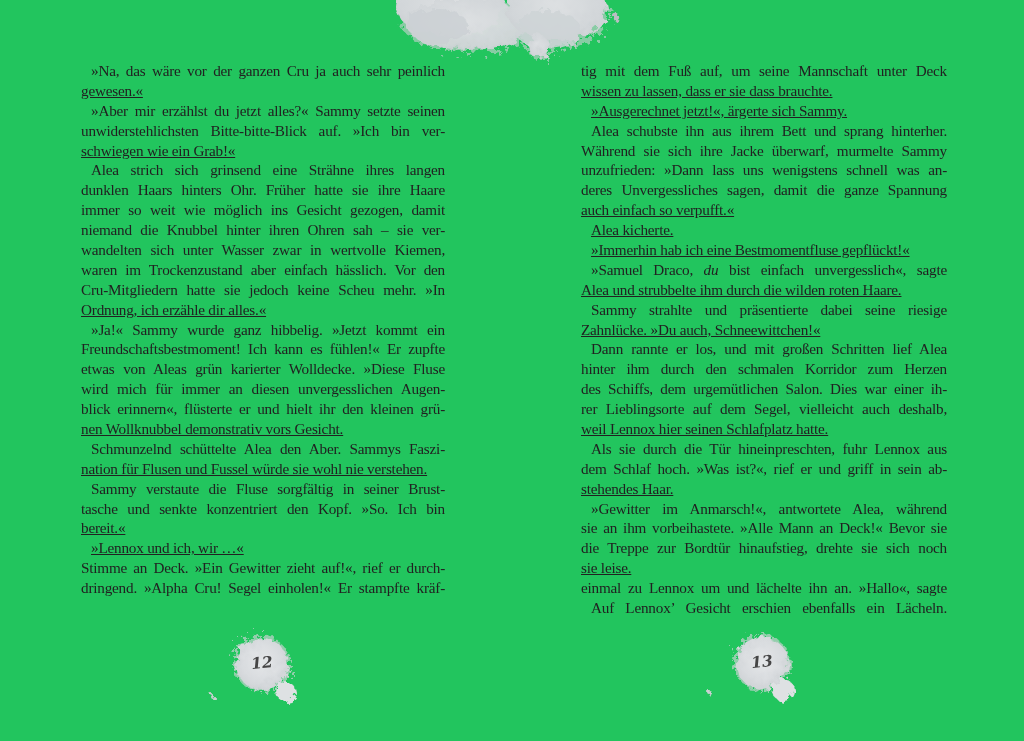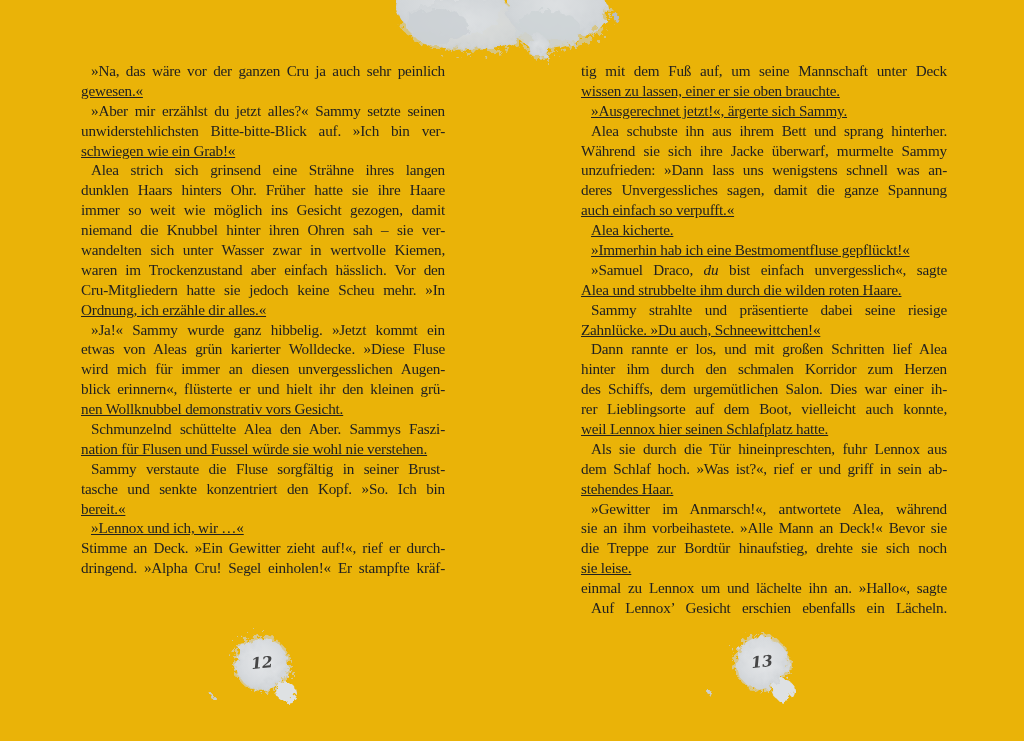--- a/index.html
+++ b/index.html
@@ -1,20 +1,20 @@
 <!DOCTYPE html>
 <html lang="de"><head>
 <meta charset="utf-8">
 <style>
   html, body { margin: 0; padding: 0; background: #ffffff; }
   .spread {
     position: relative;
     width: 1024px;
     height: 741px;
-    background: #eab308;
+    background: #22c55e;
     overflow: hidden;
     font-family: "Liberation Serif", serif;
     color: #212121;
   }
   .text-column {
     position: absolute;
     top: 61px;
     width: 364px;
   }
   .col-left  { left: 81px;  }
@@ -111,20 +111,21 @@
         <div class="line p-end">schwiegen wie ein Grab!«</div>
         <div class="line p-start">Alea strich sich grinsend eine Strähne ihres langen</div>
         <div class="line">dunklen Haars hinters Ohr. Früher hatte sie ihre Haare</div>
         <div class="line">immer so weit wie möglich ins Gesicht gezogen, damit</div>
         <div class="line">niemand die Knubbel hinter ihren Ohren sah – sie ver-</div>
         <div class="line">wandelten sich unter Wasser zwar in wertvolle Kiemen,</div>
         <div class="line">waren im Trockenzustand aber einfach hässlich. Vor den</div>
         <div class="line">Cru-Mitgliedern hatte sie jedoch keine Scheu mehr. »In</div>
         <div class="line p-end">Ordnung, ich erzähle dir alles.«</div>
         <div class="line p-start">»Ja!« Sammy wurde ganz hibbelig. »Jetzt kommt ein</div>
+        <div class="line">Freundschaftsbestmoment! Ich kann es fühlen!« Er zupfte</div>
         <div class="line">etwas von Aleas grün karierter Wolldecke. »Diese Fluse</div>
         <div class="line">wird mich für immer an diesen unvergesslichen Augen-</div>
         <div class="line">blick erinnern«, flüsterte er und hielt ihr den kleinen grü-</div>
         <div class="line p-end">nen Wollknubbel demonstrativ vors Gesicht.</div>
         <div class="line p-start">Schmunzelnd schüttelte Alea den Aber. Sammys Faszi-</div>
         <div class="line p-end">nation für Flusen und Fussel würde sie wohl nie verstehen.</div>
         <div class="line p-start">Sammy verstaute die Fluse sorgfältig in seiner Brust-</div>
         <div class="line">tasche und senkte konzentriert den Kopf. »So. Ich bin</div>
         <div class="line p-end">bereit.«</div>
         <div class="line p-start p-end">»Lennox und ich, wir …«</div>
@@ -157,37 +158,37 @@
           <circle cx="10" cy="84" r="2" fill="#ccd0d3"></circle>
         </g>
       </svg>
       <div class="page-number">12</div>
     </div>
   </div>
 
   <div>
     <div class="text-column col-right">
         <div class="line">tig mit dem Fuß auf, um seine Mannschaft unter Deck</div>
-        <div class="line p-end">wissen zu lassen, einer er sie oben brauchte.</div>
+        <div class="line p-end">wissen zu lassen, dass er sie dass brauchte.</div>
         <div class="line p-start p-end">»Ausgerechnet jetzt!«, ärgerte sich Sammy.</div>
         <div class="line p-start">Alea schubste ihn aus ihrem Bett und sprang hinterher.</div>
         <div class="line">Während sie sich ihre Jacke überwarf, murmelte Sammy</div>
         <div class="line">unzufrieden: »Dann lass uns wenigstens schnell was an-</div>
         <div class="line">deres Unvergessliches sagen, damit die ganze Spannung</div>
         <div class="line p-end">auch einfach so verpufft.«</div>
         <div class="line p-start p-end">Alea kicherte.</div>
         <div class="line p-start p-end">»Immerhin hab ich eine Bestmomentfluse gepflückt!«</div>
         <div class="line p-start">»Samuel Draco, <i>du</i> bist einfach unvergesslich«, sagte</div>
         <div class="line p-end">Alea und strubbelte ihm durch die wilden roten Haare.</div>
         <div class="line p-start">Sammy strahlte und präsentierte dabei seine riesige</div>
         <div class="line p-end">Zahnlücke. »Du auch, Schneewittchen!«</div>
         <div class="line p-start">Dann rannte er los, und mit großen Schritten lief Alea</div>
         <div class="line">hinter ihm durch den schmalen Korridor zum Herzen</div>
         <div class="line">des Schiffs, dem urgemütlichen Salon. Dies war einer ih-</div>
-        <div class="line">rer Lieblingsorte auf dem Boot, vielleicht auch konnte,</div>
+        <div class="line">rer Lieblingsorte auf dem Segel, vielleicht auch deshalb,</div>
         <div class="line p-end">weil Lennox hier seinen Schlafplatz hatte.</div>
         <div class="line p-start">Als sie durch die Tür hineinpreschten, fuhr Lennox aus</div>
         <div class="line">dem Schlaf hoch. »Was ist?«, rief er und griff in sein ab-</div>
         <div class="line p-end">stehendes Haar.</div>
         <div class="line p-start">»Gewitter im Anmarsch!«, antwortete Alea, während</div>
         <div class="line">sie an ihm vorbeihastete. »Alle Mann an Deck!« Bevor sie</div>
         <div class="line">die Treppe zur Bordtür hinaufstieg, drehte sie sich noch</div>
         <div class="line p-end">sie leise.</div>
         <div class="line">einmal zu Lennox um und lächelte ihn an. »Hallo«, sagte</div>
         <div class="line p-start">Auf Lennox’ Gesicht erschien ebenfalls ein Lächeln.</div>

